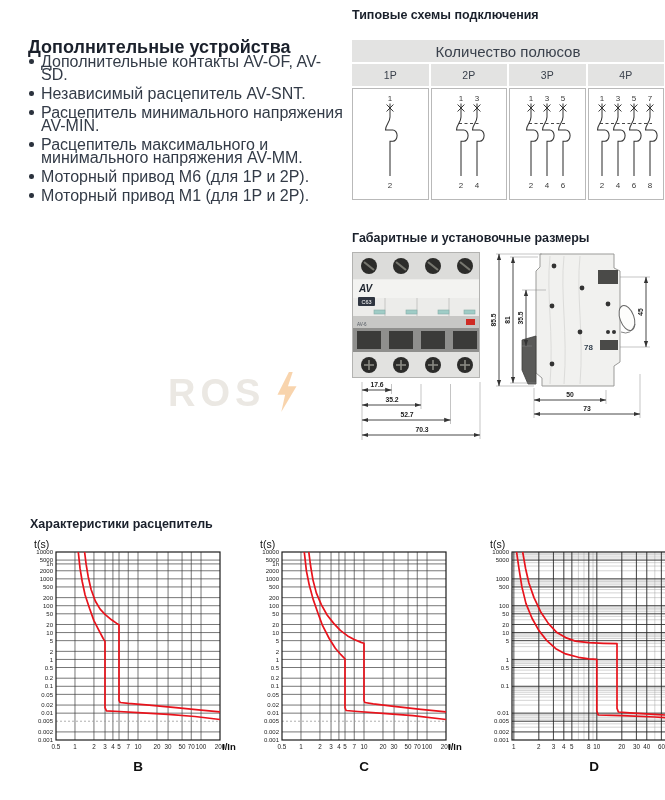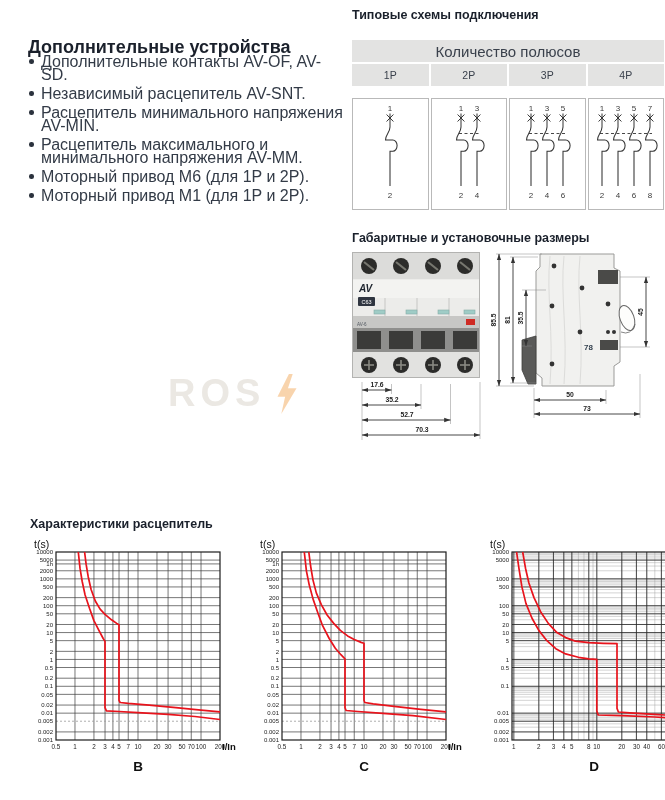--- a/index.html
+++ b/index.html
@@ -13,41 +13,41 @@
   .sec-devices ul{list-style:none;margin:0;padding:0}
   .sec-devices li{font-size:16px;color:#333b47;line-height:13px;margin-bottom:6px;
                   padding-left:13px;position:relative}
   .sec-devices li::before{content:"";position:absolute;left:1px;top:4px;width:4.5px;height:4.5px;
                   border-radius:50%;background:#2b323d}
   
   .sec-schemes{left:352px;top:8px;width:312px}
   .sec-schemes h2{margin-bottom:17px}
   .pole-head{height:22px;background:#e3e3e2;display:flex;align-items:center;justify-content:center;
              font-size:15px;color:#3a414c;margin-bottom:2px}
-  .pole-cols{display:flex;gap:2px;margin-bottom:12px}
+  .pole-cols{display:flex;gap:2px;margin-bottom:2px}
   .pole-cols .pcell{flex:1;height:22px;background:#e3e3e2;display:flex;align-items:center;
              justify-content:center;font-size:10.5px;color:#3a414c}
   .pole-diagrams{display:flex;gap:2px}
   .pole-diagrams .dcell{flex:1;height:110px;border:1px solid #b9b9b9;background:#fff;
              display:flex;align-items:center;justify-content:center}
   
   .sec-dim-title{left:352px;top:231px}
   .front-view{left:352px;top:252px}
   .front-dims{left:350px;top:378px}
   .side-view{left:488px;top:244px}
   
   .sec-curves-title{left:30px;top:517px}
   .chart{position:absolute;width:218px}
   #chartB{left:20px;top:540px}
   #chartC{left:246px;top:540px}
   #chartD{left:476px;top:540px}
   .chart .letter{width:200px;padding-left:18px;text-align:center;font-size:13.5px;
                  font-weight:bold;color:#101010;margin-top:1px}
   
-  .watermark{position:absolute;left:168px;top:372px;z-index:1;display:flex;align-items:center;
+  .watermark{position:absolute;left:168px;top:372px;z-index:1;display:flex;
              gap:10px;font-size:38px;font-weight:bold;letter-spacing:5px;color:#ebe8e3;
              user-select:none;white-space:nowrap}
 </style>
 </head>
 <body>
 
 <div id="page">
 
   <div class="watermark">
     <span>ROS</span>

